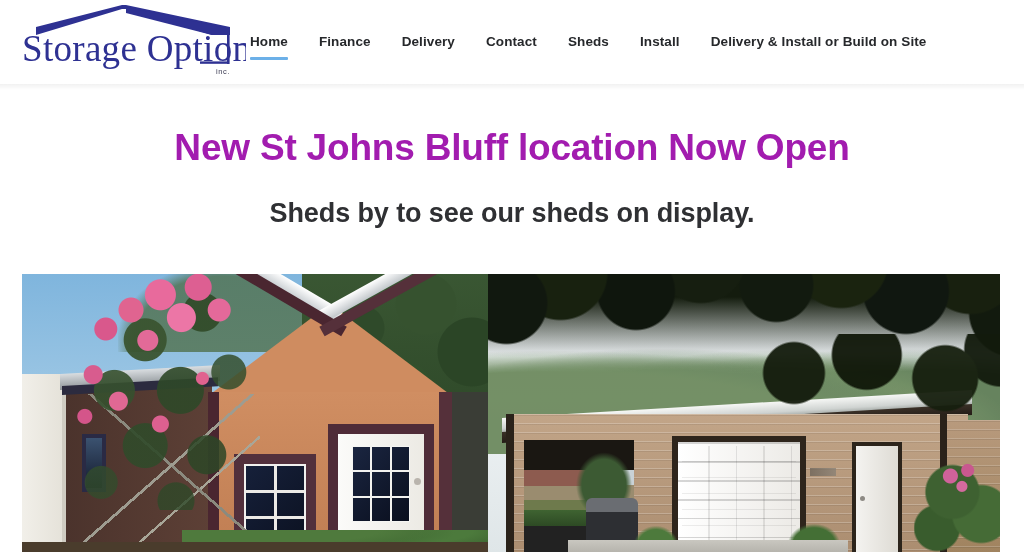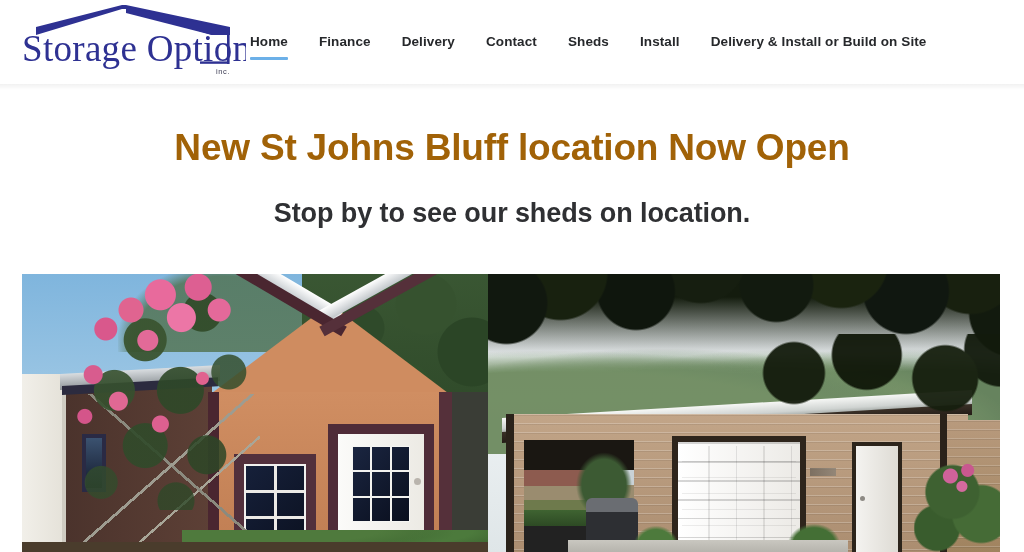--- a/index.html
+++ b/index.html
@@ -43,21 +43,21 @@
     line-height:1;
   }
   .nav-item.is-active:after{
     content:""; position:absolute; left:0; right:0; bottom:-7px;
     height:2.5px; background:#6cb0e8; border-radius:1px;
   }
 
   
   .hero-text{ width:1024px; padding-top:44px; text-align:center; }
   .hero-title{
-    color:#a16207;
+    color:#a21caf;
     font-size:37px;
     font-weight:bold;
     letter-spacing:-.2px;
     line-height:1.1;
   }
   .hero-sub{
     margin-top:30px;
     color:#2f3033;
     font-size:27px;
     font-weight:bold;
@@ -329,21 +329,21 @@
     <a class="nav-item">Delivery</a>
     <a class="nav-item">Contact</a>
     <a class="nav-item">Sheds</a>
     <a class="nav-item">Install</a>
     <a class="nav-item">Delivery &amp; Install or Build on Site</a>
   </nav>
 </header>
 
 <section class="hero-text">
   <h1 class="hero-title">New St Johns Bluff location Now Open</h1>
-  <h2 class="hero-sub">Stop by to see our sheds on location.</h2>
+  <h2 class="hero-sub">Sheds by to see our sheds on display.</h2>
 </section>
 
 <section class="gallery">
 
   <figure class="photo photo-shed" title="Tan portable storage shed with brown trim, white nine-pane door, gabled metal roof and a blooming pink crepe myrtle tree in front">
     <div class="ph-layer shed-sky"></div>
     <div class="ph-layer shed-trees-far"></div>
     <div class="ph-layer shed-trees-r"></div>
     <div class="ph-layer shed-bldg-left"></div>
     <div class="ph-layer shed-bldg-left-edge"></div>

